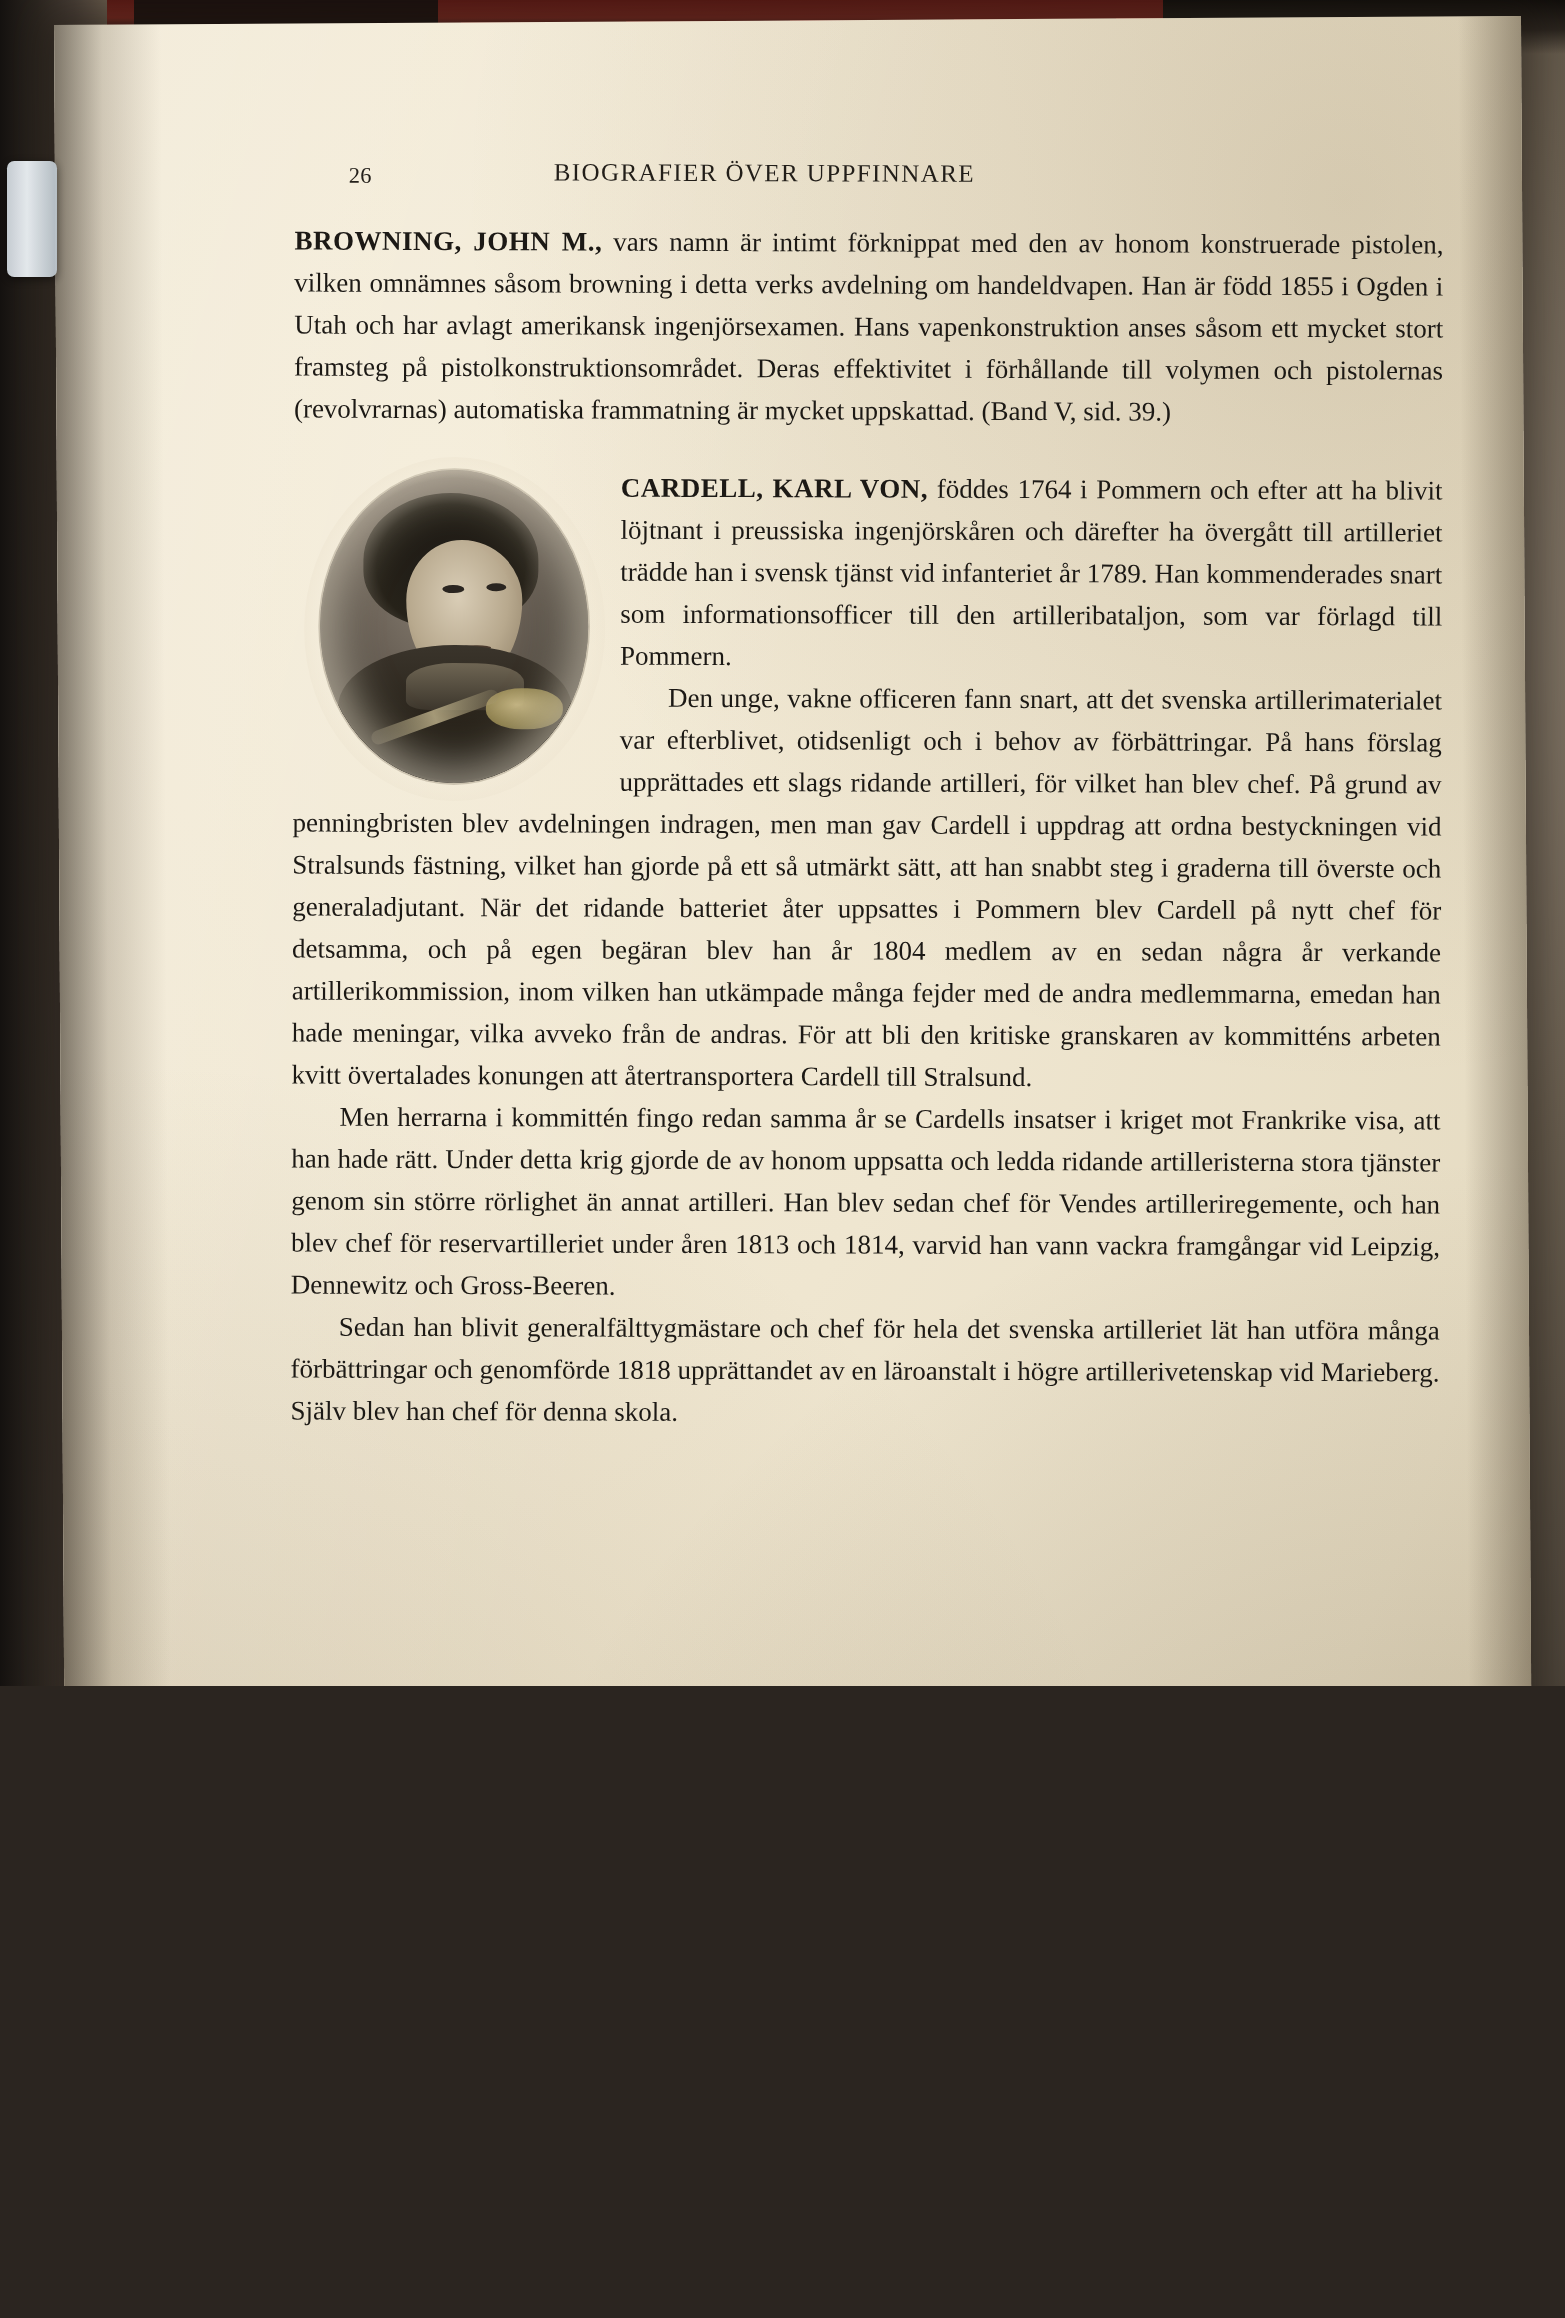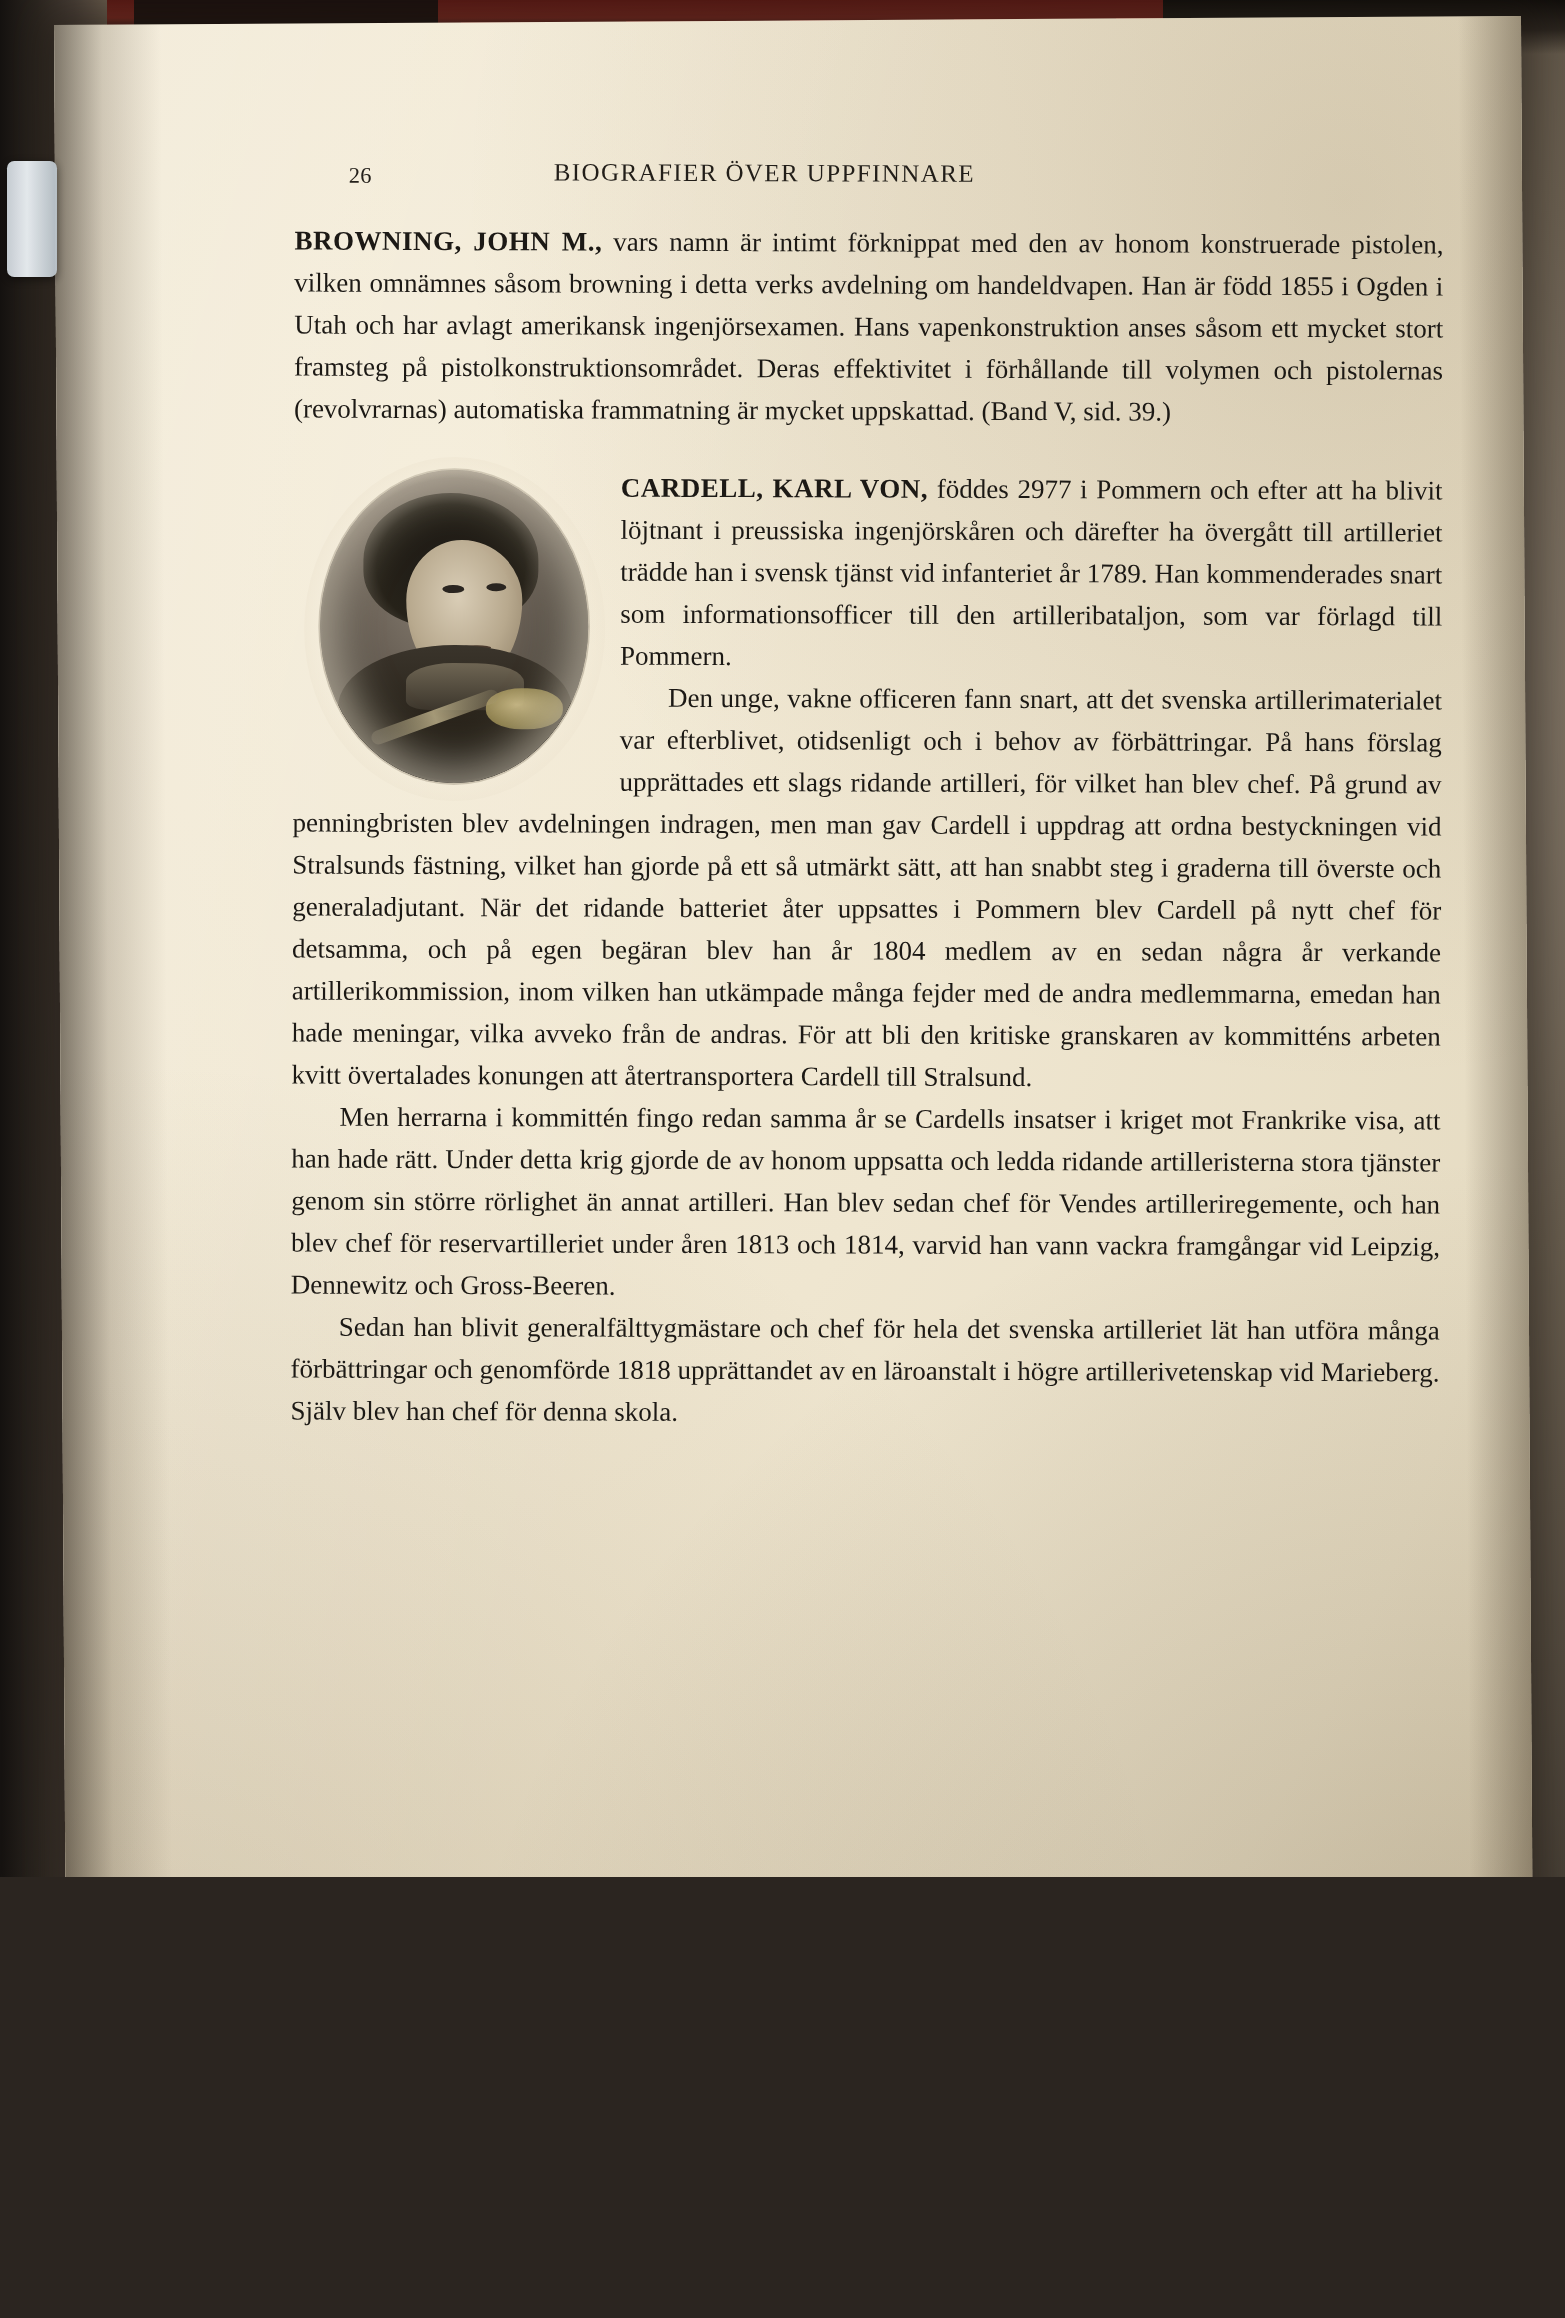--- a/index.html
+++ b/index.html
@@ -3,21 +3,21 @@
 <meta charset="utf-8">
 <style>
   html, body {
     margin: 0;
     padding: 0;
     background: #2b2520;
   }
   #page {
     position: relative;
     width: 1565px;
-    height: 1877px;
+    height: 1686px;
     overflow: hidden;
     background: #6d6253;
     font-family: "Liberation Serif", serif;
   }
 
   
   .desk {
     position: absolute;
     inset: 0;
     background:
@@ -280,21 +280,21 @@
             <div class="p-mouth"></div>
             <div class="p-coat"></div>
             <div class="p-collar"></div>
             <div class="p-epaulette"></div>
             <div class="p-sash"></div>
             <div class="p-vignette"></div>
           </div>
           <div class="portrait-halo"></div>
         </div>
 
-        <p class="body"><span class="entry-name">CARDELL, KARL VON,</span><span> föddes 2977 i Pommern och efter att ha blivit löjtnant i preussiska ingenjörskåren och därefter ha övergått till artilleriet trädde han i svensk tjänst vid infanteriet år 1789.  Han kommenderades snart som informationsofficer till den artilleribataljon, som var förlagd till Pommern.</span></p>
+        <p class="body"><span class="entry-name">CARDELL, KARL VON,</span><span> föddes 1764 i Pommern och efter att ha blivit löjtnant i preussiska ingenjörskåren och därefter ha övergått till artilleriet trädde han i svensk tjänst vid infanteriet år 1789.  Han kommenderades snart som informationsofficer till den artilleribataljon, som var förlagd till Pommern.</span></p>
 
         <p class="body indent">Den unge, vakne officeren fann snart, att det svenska artillerimaterialet var efterblivet, otidsenligt och i behov av förbättringar.  På hans förslag upprättades ett slags ridande artilleri, för vilket han blev chef.  På grund av penningbristen blev avdelningen indragen, men man gav Cardell i uppdrag att ordna bestyckningen vid Stralsunds fästning, vilket han gjorde på ett så utmärkt sätt, att han snabbt steg i graderna till överste och generaladjutant.  När det ridande batteriet åter uppsattes i Pommern blev Cardell på nytt chef för detsamma, och på egen begäran blev han år 1804 medlem av en sedan några år verkande artillerikommission, inom vilken han utkämpade många fejder med de andra medlemmarna, emedan han hade meningar, vilka avveko från de andras. För att bli den kritiske granskaren av kommitténs arbeten kvitt övertalades konungen att återtransportera Cardell till Stralsund.</p>
 
         <div class="cardell-tail">
           <p class="body indent">Men herrarna i kommittén fingo redan samma år se Cardells insatser i kriget mot Frankrike visa, att han hade rätt.  Under detta krig gjorde de av honom uppsatta och ledda ridande artilleristerna stora tjänster genom sin större rörlighet än annat artilleri.  Han blev sedan chef för Vendes artilleriregemente, och han blev chef för reservartilleriet under åren 1813 och 1814, varvid han vann vackra framgångar vid Leipzig, Dennewitz och Gross-Beeren.</p>
           <p class="body indent">Sedan han blivit generalfälttygmästare och chef för hela det svenska artilleriet lät han utföra många förbättringar och genomförde 1818 upprättandet av en läroanstalt i högre artillerivetenskap vid Marieberg.  Själv blev han chef för denna skola.</p>
         </div>
 
       </div>
 

